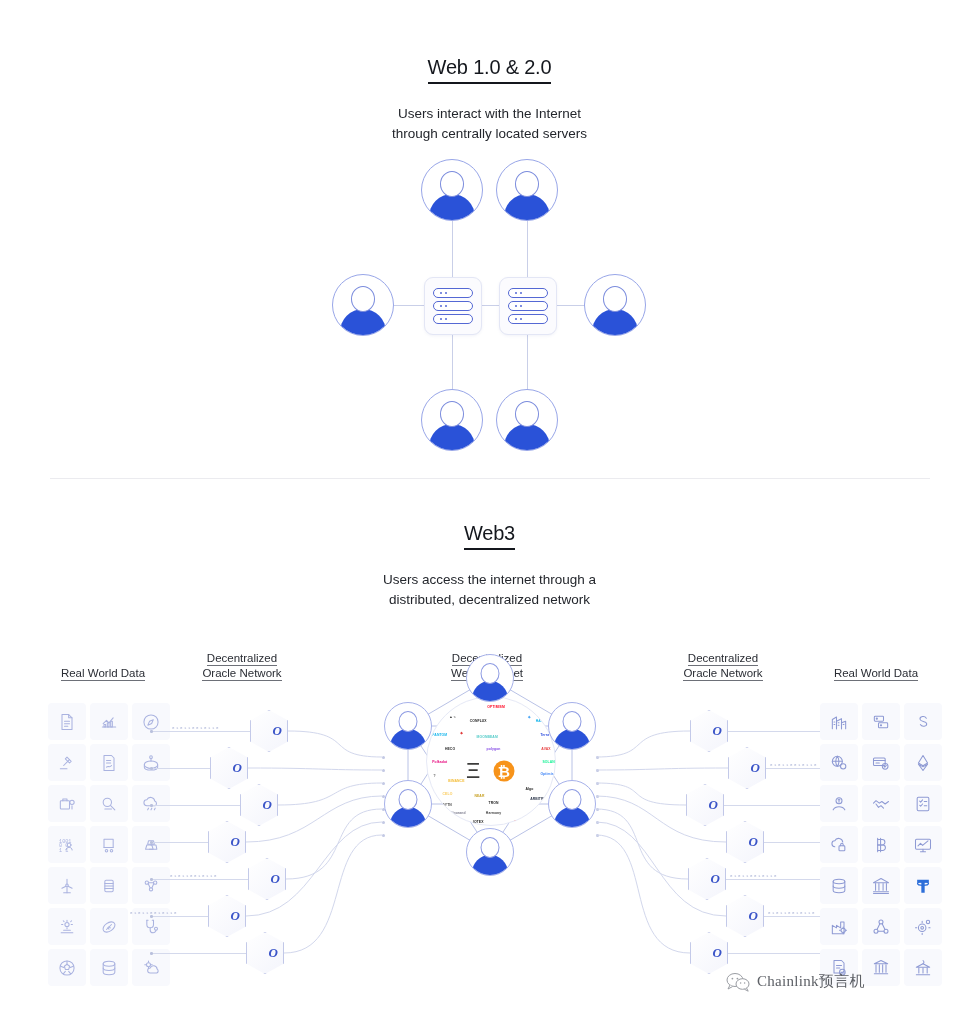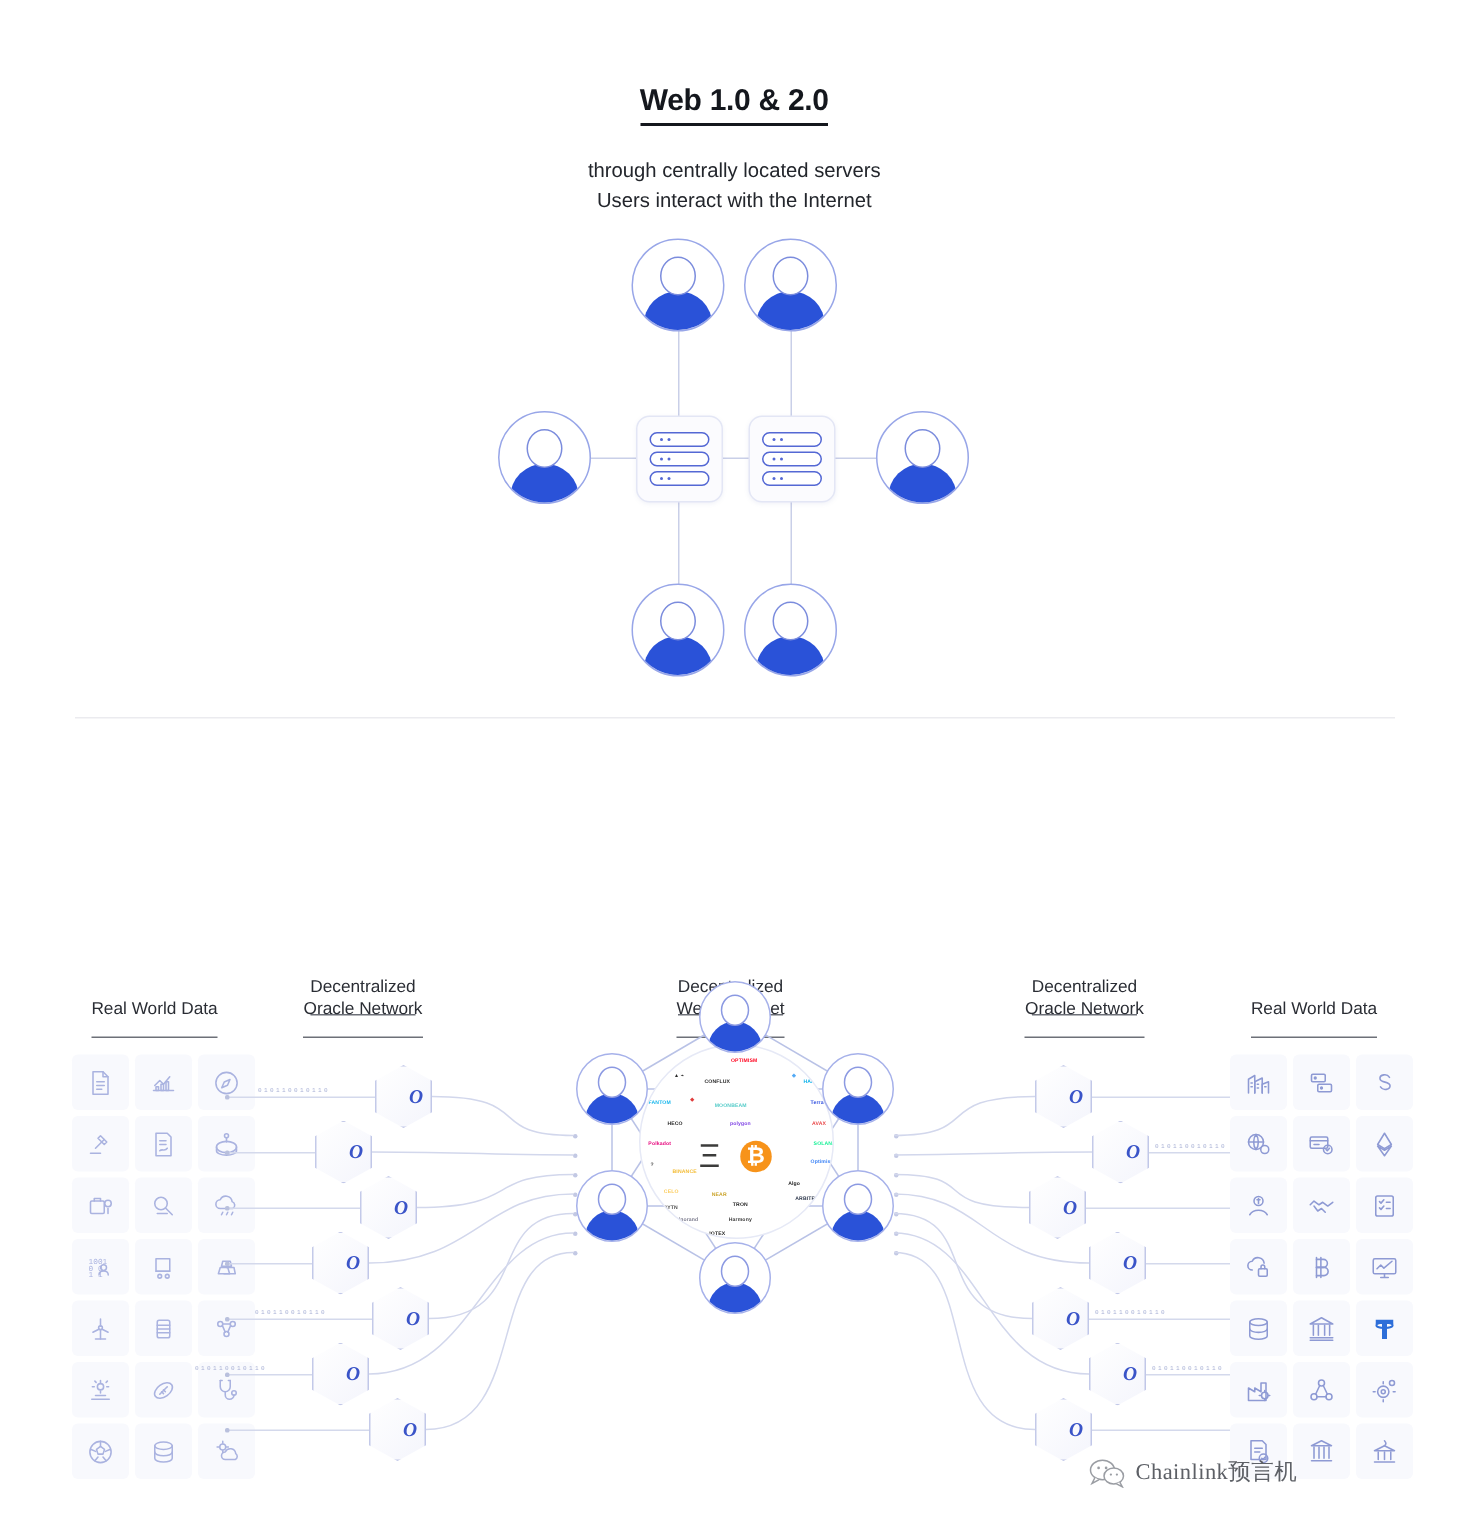--- a/index.html
+++ b/index.html
@@ -5,21 +5,21 @@
   html,body{margin:0;padding:0;}
   body{
     width:979px;height:1024px;background:#ffffff;
     font-family:"Liberation Sans",sans-serif;
     color:#13161c;overflow:hidden;position:relative;
   }
   .page{position:relative;width:979px;height:1024px;}
 
   
   .sec-title{
-    text-align:center;font-size:20px;font-weight:700;letter-spacing:-0.2px;
+    text-align:center;font-size:20px;font-weight:400;letter-spacing:-0.2px;
     color:#14171d;
   }
   .sec-title span{
     border-bottom:2px solid #14171d;padding-bottom:3px;display:inline-block;
   }
   .sec-sub{
     text-align:center;font-size:13.5px;line-height:1.45;color:#23262c;
     font-weight:400;margin-top:20px;
   }
 
@@ -68,21 +68,21 @@
 
   
   #section-web3{position:absolute;left:0;top:522px;width:979px;}
 
   #web3-diagram{position:absolute;left:0;top:640px;width:979px;height:340px;}
 
   .col-label{
     position:absolute;text-align:center;font-size:11.5px;line-height:15px;
     color:#2a2d34;white-space:nowrap;
   }
-  .col-label u{text-decoration:none;border-bottom:1px solid #6d7078;padding-bottom:12px;}
+  .col-label u{text-decoration:none;border-bottom:1px solid #6d7078;padding-bottom:1px;}
 
   
   .icon-grid{
     position:absolute;display:grid;grid-template-columns:repeat(3,38px);
     grid-auto-rows:37px;gap:4px;
   }
   .icon-cell{
     width:38px;height:37px;border-radius:4px;background:#f7f8fc;
     display:flex;align-items:center;justify-content:center;
   }
@@ -153,22 +153,22 @@
 </head>
 <body>
 
 <div class="page">
 
   <div id="section-web12">
     <div class="sec-title">
       <span>Web 1.0 &amp; 2.0</span>
     </div>
     <div class="sec-sub">
+      <div>Users interact with the Internet</div>
       <div>through centrally located servers</div>
-      <div>Users interact with the Internet</div>
     </div>
 
     <div id="web12-diagram">
 
       <div class="wire v" style="left:452px;top:55px;height:58px;"></div>
       <div class="wire v" style="left:527px;top:55px;height:58px;"></div>
       <div class="wire v" style="left:452px;top:168px;height:58px;"></div>
       <div class="wire v" style="left:527px;top:168px;height:58px;"></div>
       <div class="wire h" style="left:394px;top:140px;width:30px;"></div>
       <div class="wire h" style="left:480px;top:140px;width:20px;"></div>
@@ -237,20 +237,29 @@
         <div class="ring">
             <div class="body"></div>
           </div>
         <div class="head"></div>
       </div>
     </div>
   </div>
 
   <div id="divider"></div>
 
+  <div id="section-web3">
+    <div class="sec-title">
+      <span>Web3</span>
+    </div>
+    <div class="sec-sub">
+      <div>Users access the internet through a</div>
+      <div>distributed, decentralized network</div>
+    </div>
+  </div>
 
   <div class="col-label" style="left:43px;top:666px;width:120px;">
     <div><u>Real World Data</u></div>
   </div>
   <div class="col-label" style="left:182px;top:651px;width:120px;">
     <div><u>Decentralized</u></div>
     <div><u>Oracle Network</u></div>
   </div>
   <div class="col-label" style="left:427px;top:651px;width:120px;">
     <div><u>Decentralized</u></div>

